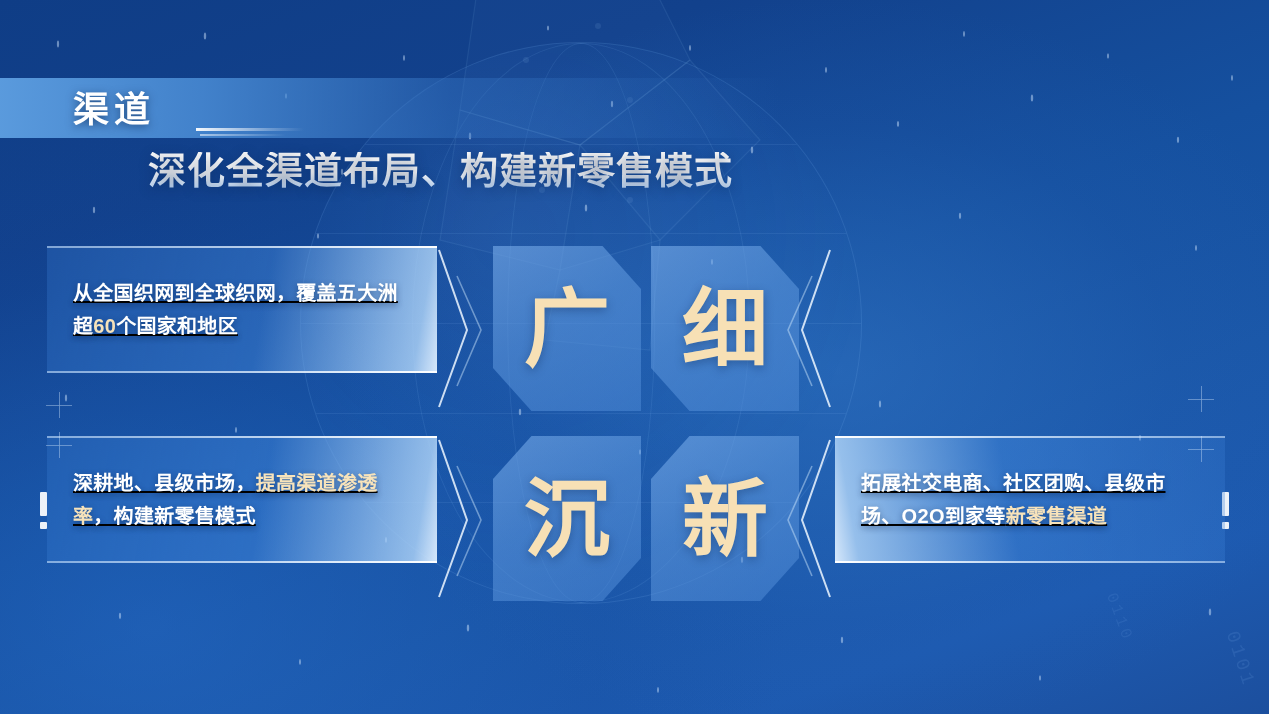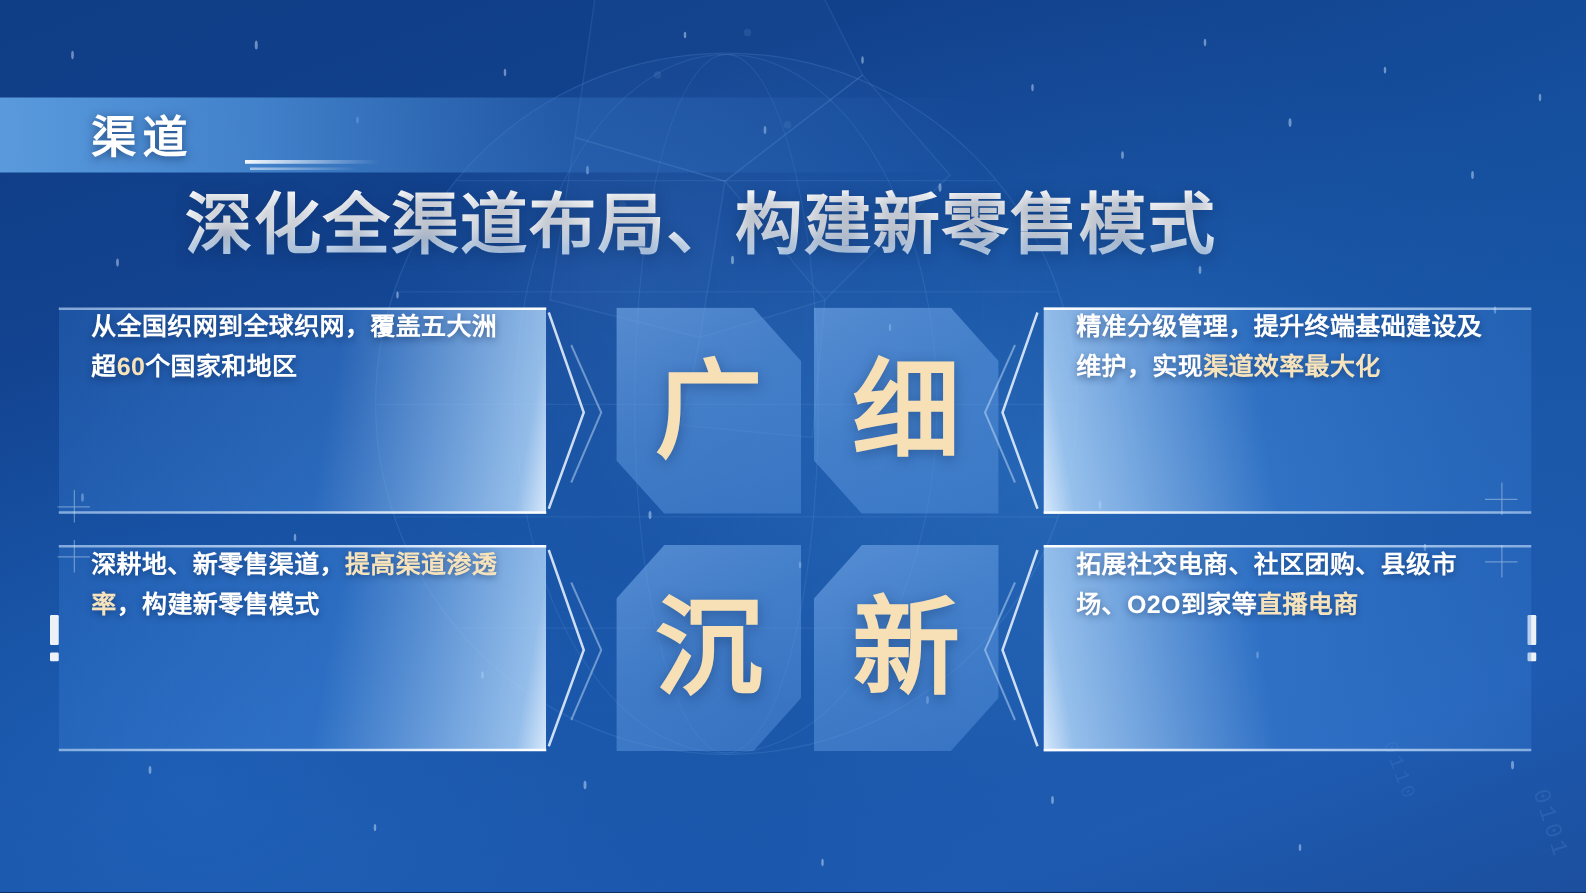--- a/index.html
+++ b/index.html
@@ -102,21 +102,21 @@
     position: absolute;
     left: 200px; top: 134px;
     width: 86px; height: 2px;
     background: linear-gradient(90deg, rgba(255,255,255,0.55) 0%, rgba(255,255,255,0) 100%);
   }
 
   
   .title {
     position: absolute;
     left: 148px; top: 152px;
-    font-size: 54px;
+    font-size: 38px;
     line-height: 1.05;
     font-weight: bold;
     letter-spacing: 1px;
     color: #ffffff;
     background: linear-gradient(180deg, #ffffff 0%, #ffffff 52%, #cfe2f8 82%, #a9c9ef 100%);
     -webkit-background-clip: text;
     background-clip: text;
     -webkit-text-fill-color: transparent;
     text-shadow: 0 3px 12px rgba(5,28,66,0.35);
     white-space: nowrap;
@@ -125,24 +125,26 @@
   
   .grid { position: absolute; left: 0; top: 246px; width: 1269px; height: 364px; }
   .row { position: absolute; left: 0; width: 1269px; height: 165px; }
   .row-1 { top: 0; }
   .row-2 { top: 190px; }
 
   
   .text-panel {
     position: absolute;
     top: 0;
-    width: 390px; height: 165px;
+    width: 390px; height: 127px;
     box-sizing: border-box;
     display: flex;
+    align-items: center;
     padding: 0 26px;
+    text-decoration: underline;
   }
   .panel-left  { left: 47px; }
   .panel-right { left: 835px; }
 
   .panel-left .panel-bg {
     position: absolute; inset: 0;
     background: linear-gradient(100deg, rgba(58,126,212,0.30) 0%, rgba(70,140,225,0.42) 55%, rgba(175,212,248,0.82) 94%, rgba(225,240,255,0.95) 100%);
     -webkit-mask-image: linear-gradient(180deg, rgba(0,0,0,1) 0%, rgba(0,0,0,1) 100%);
   }
   .panel-right .panel-bg {
@@ -344,64 +346,58 @@
       <div class="badge badge-b">
         <div class="badge-bg cut-tr"></div>
         <div class="badge-char">细</div>
       </div>
 
       <svg class="chev chev-r" viewBox="0 0 62 165" preserveAspectRatio="none">
         <polyline points="60,4 32,84 60,161" fill="none" stroke="rgba(236,246,255,0.85)" stroke-width="2"></polyline>
         <polyline points="42,30 18,84 42,140" fill="none" stroke="rgba(210,234,255,0.45)" stroke-width="1.6"></polyline>
       </svg>
 
+      <div class="mk-bar" style="left:1222px; top:246px;"></div>
+      <div class="mk-dot" style="left:1222px; top:276px;"></div>
+    </div>
+
+    <div class="row row-2">
+
+      <div class="text-panel panel-left">
+        <div class="panel-bg"></div>
+        <div class="panel-rim-t"></div>
+        <div class="panel-rim-b"></div>
+        <div class="panel-text"><span>深耕地、县级市场，</span><span class="hl">提高渠道渗透率</span><span>，构建新零售模式</span></div>
+      </div>
+
+      <svg class="chev chev-l" viewBox="0 0 62 165" preserveAspectRatio="none">
+        <polyline points="2,4 30,84 2,161" fill="none" stroke="rgba(236,246,255,0.85)" stroke-width="2"></polyline>
+        <polyline points="20,30 44,84 20,140" fill="none" stroke="rgba(210,234,255,0.45)" stroke-width="1.6"></polyline>
+      </svg>
+
+      <div class="badge badge-a">
+        <div class="badge-bg cut-tl"></div>
+        <div class="badge-char">沉</div>
+      </div>
+
+      <div class="badge badge-b">
+        <div class="badge-bg cut-tl"></div>
+        <div class="badge-char">新</div>
+      </div>
+
+      <svg class="chev chev-r" viewBox="0 0 62 165" preserveAspectRatio="none">
+        <polyline points="60,4 32,84 60,161" fill="none" stroke="rgba(236,246,255,0.85)" stroke-width="2"></polyline>
+        <polyline points="42,30 18,84 42,140" fill="none" stroke="rgba(210,234,255,0.45)" stroke-width="1.6"></polyline>
+      </svg>
+
       <div class="text-panel panel-right">
         <div class="panel-bg"></div>
         <div class="panel-rim-t"></div>
         <div class="panel-rim-b"></div>
-        <div class="panel-text"><span>精准分级管理，提升终端基础建设及维护，实现</span><span class="hl">渠道效率最大化</span></div>
-      </div>
-      <div class="mk-bar" style="left:1222px; top:246px;"></div>
-      <div class="mk-dot" style="left:1222px; top:276px;"></div>
-    </div>
-
-    <div class="row row-2">
-
-      <div class="text-panel panel-left">
-        <div class="panel-bg"></div>
-        <div class="panel-rim-t"></div>
-        <div class="panel-rim-b"></div>
-        <div class="panel-text"><span>深耕地、新零售渠道，</span><span class="hl">提高渠道渗透率</span><span>，构建新零售模式</span></div>
-      </div>
-
-      <svg class="chev chev-l" viewBox="0 0 62 165" preserveAspectRatio="none">
-        <polyline points="2,4 30,84 2,161" fill="none" stroke="rgba(236,246,255,0.85)" stroke-width="2"></polyline>
-        <polyline points="20,30 44,84 20,140" fill="none" stroke="rgba(210,234,255,0.45)" stroke-width="1.6"></polyline>
-      </svg>
-
-      <div class="badge badge-a">
-        <div class="badge-bg cut-tl"></div>
-        <div class="badge-char">沉</div>
-      </div>
-
-      <div class="badge badge-b">
-        <div class="badge-bg cut-tl"></div>
-        <div class="badge-char">新</div>
-      </div>
-
-      <svg class="chev chev-r" viewBox="0 0 62 165" preserveAspectRatio="none">
-        <polyline points="60,4 32,84 60,161" fill="none" stroke="rgba(236,246,255,0.85)" stroke-width="2"></polyline>
-        <polyline points="42,30 18,84 42,140" fill="none" stroke="rgba(210,234,255,0.45)" stroke-width="1.6"></polyline>
-      </svg>
-
-      <div class="text-panel panel-right">
-        <div class="panel-bg"></div>
-        <div class="panel-rim-t"></div>
-        <div class="panel-rim-b"></div>
-        <div class="panel-text"><span>拓展社交电商、社区团购、县级市场、O2O到家等</span><span class="hl">直播电商</span></div>
+        <div class="panel-text"><span>拓展社交电商、社区团购、县级市场、O2O到家等</span><span class="hl">新零售渠道</span></div>
       </div>
 
     </div>
   </div>
 
   <div class="mk-cross" style="left:46px;  top:392px;"></div>
   <div class="mk-cross" style="left:46px;  top:432px;"></div>
   <div class="mk-cross" style="left:1188px; top:386px;"></div>
   <div class="mk-cross" style="left:1188px; top:436px;"></div>
 

